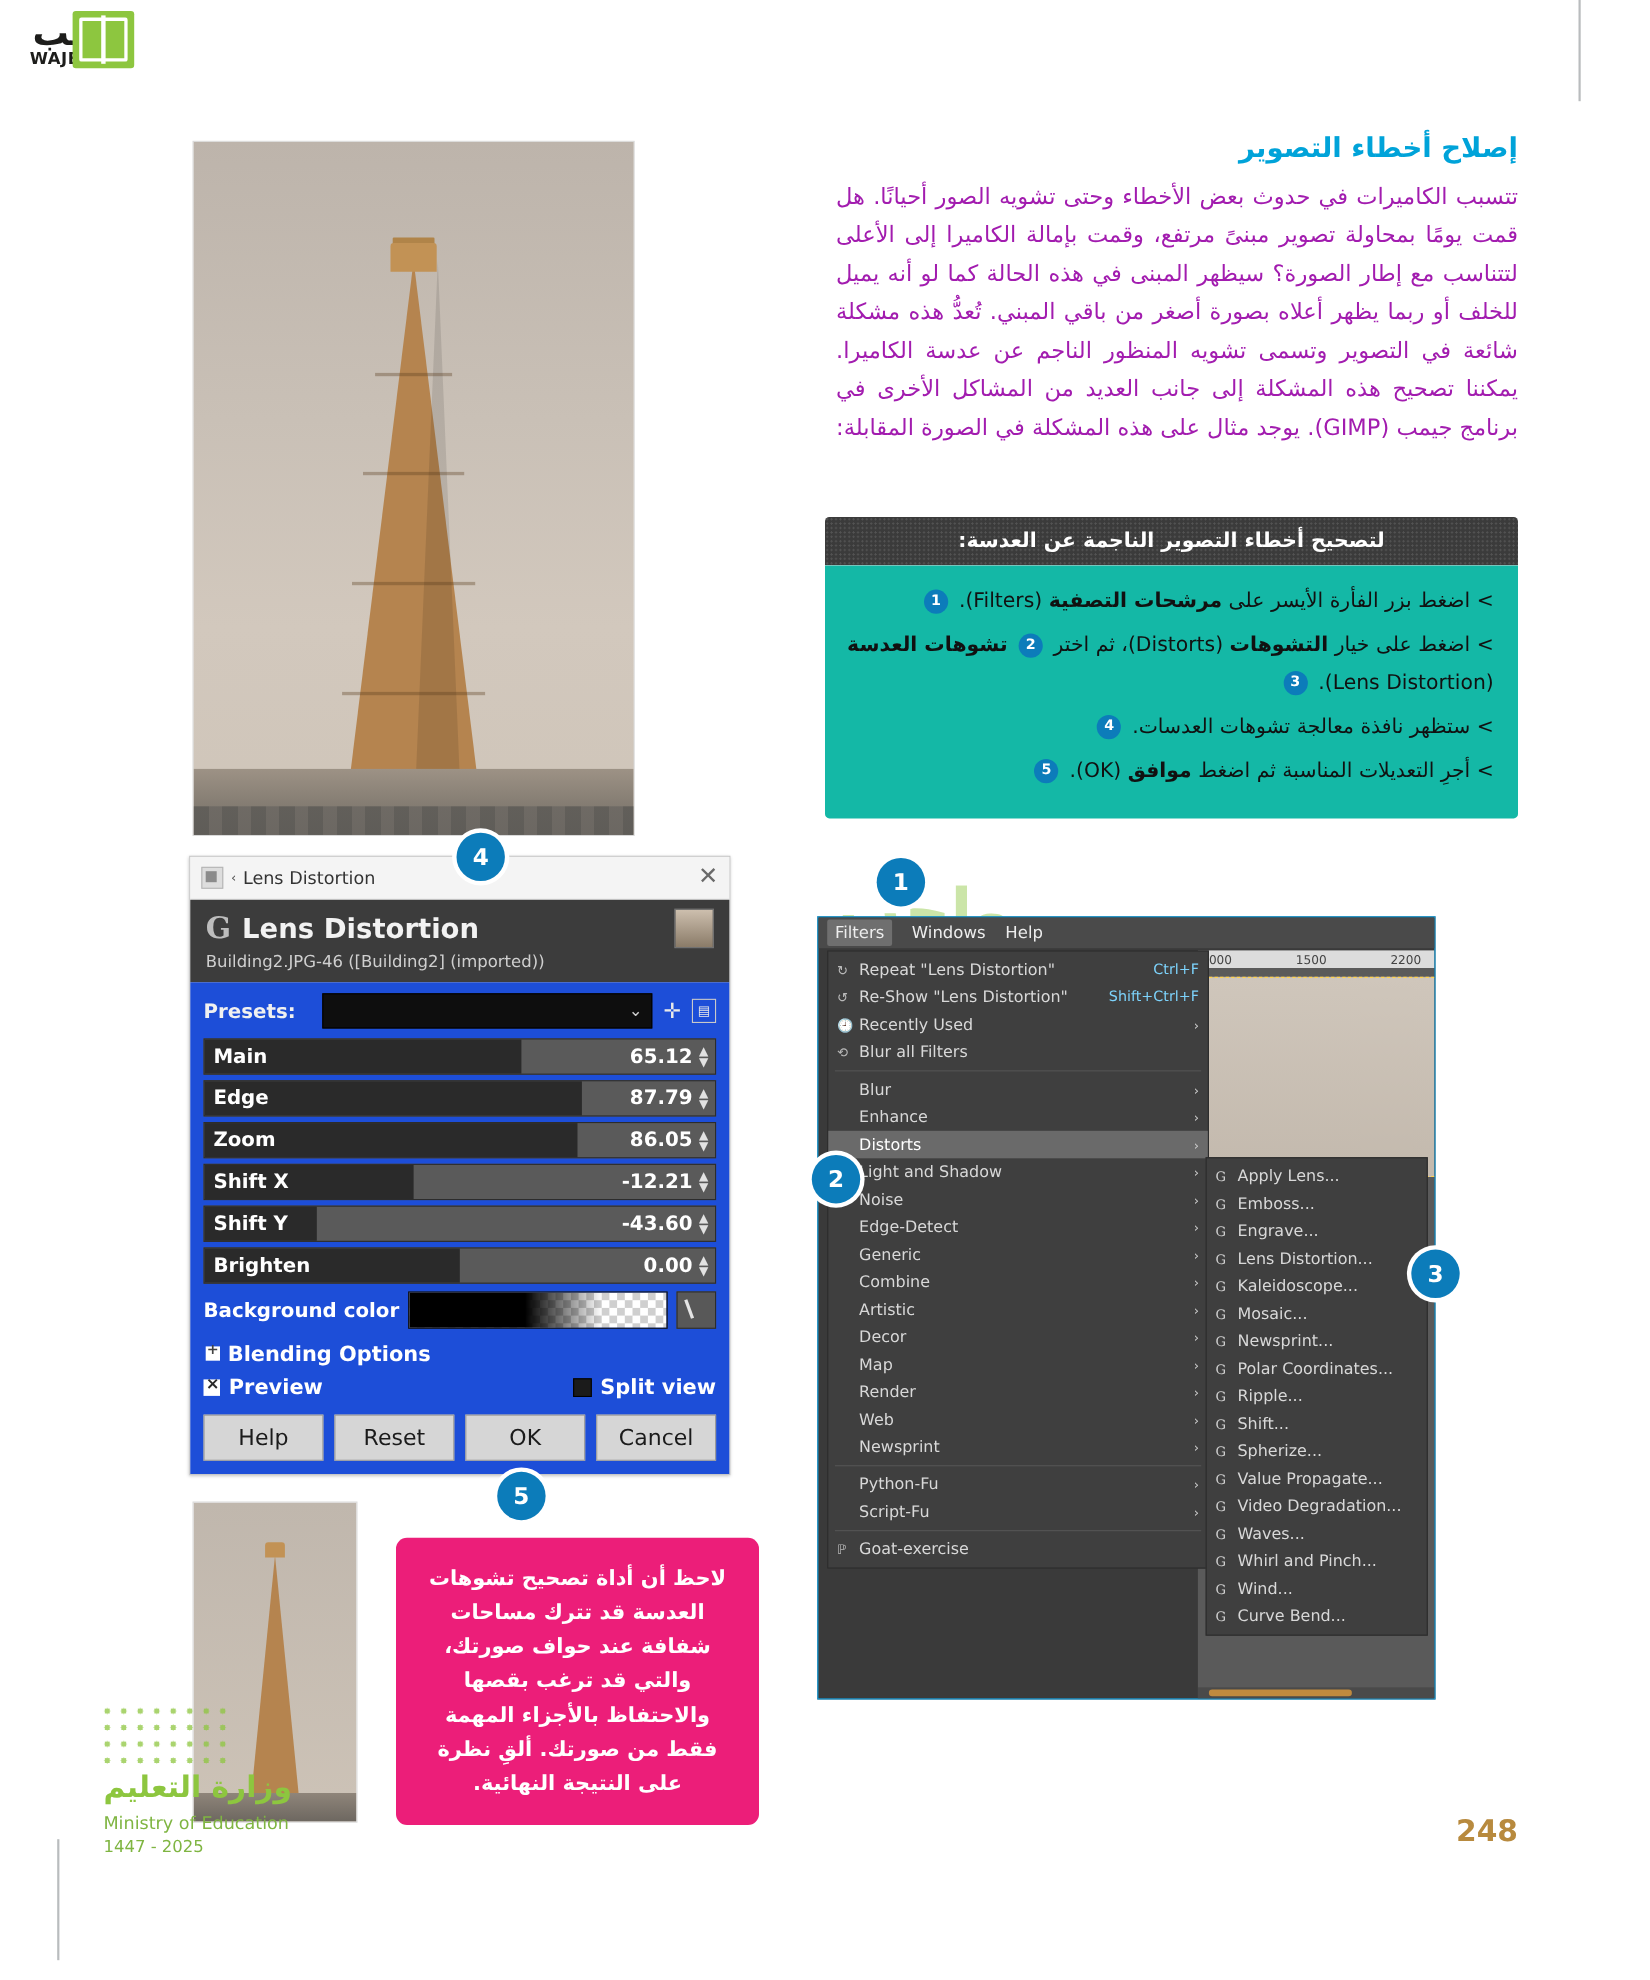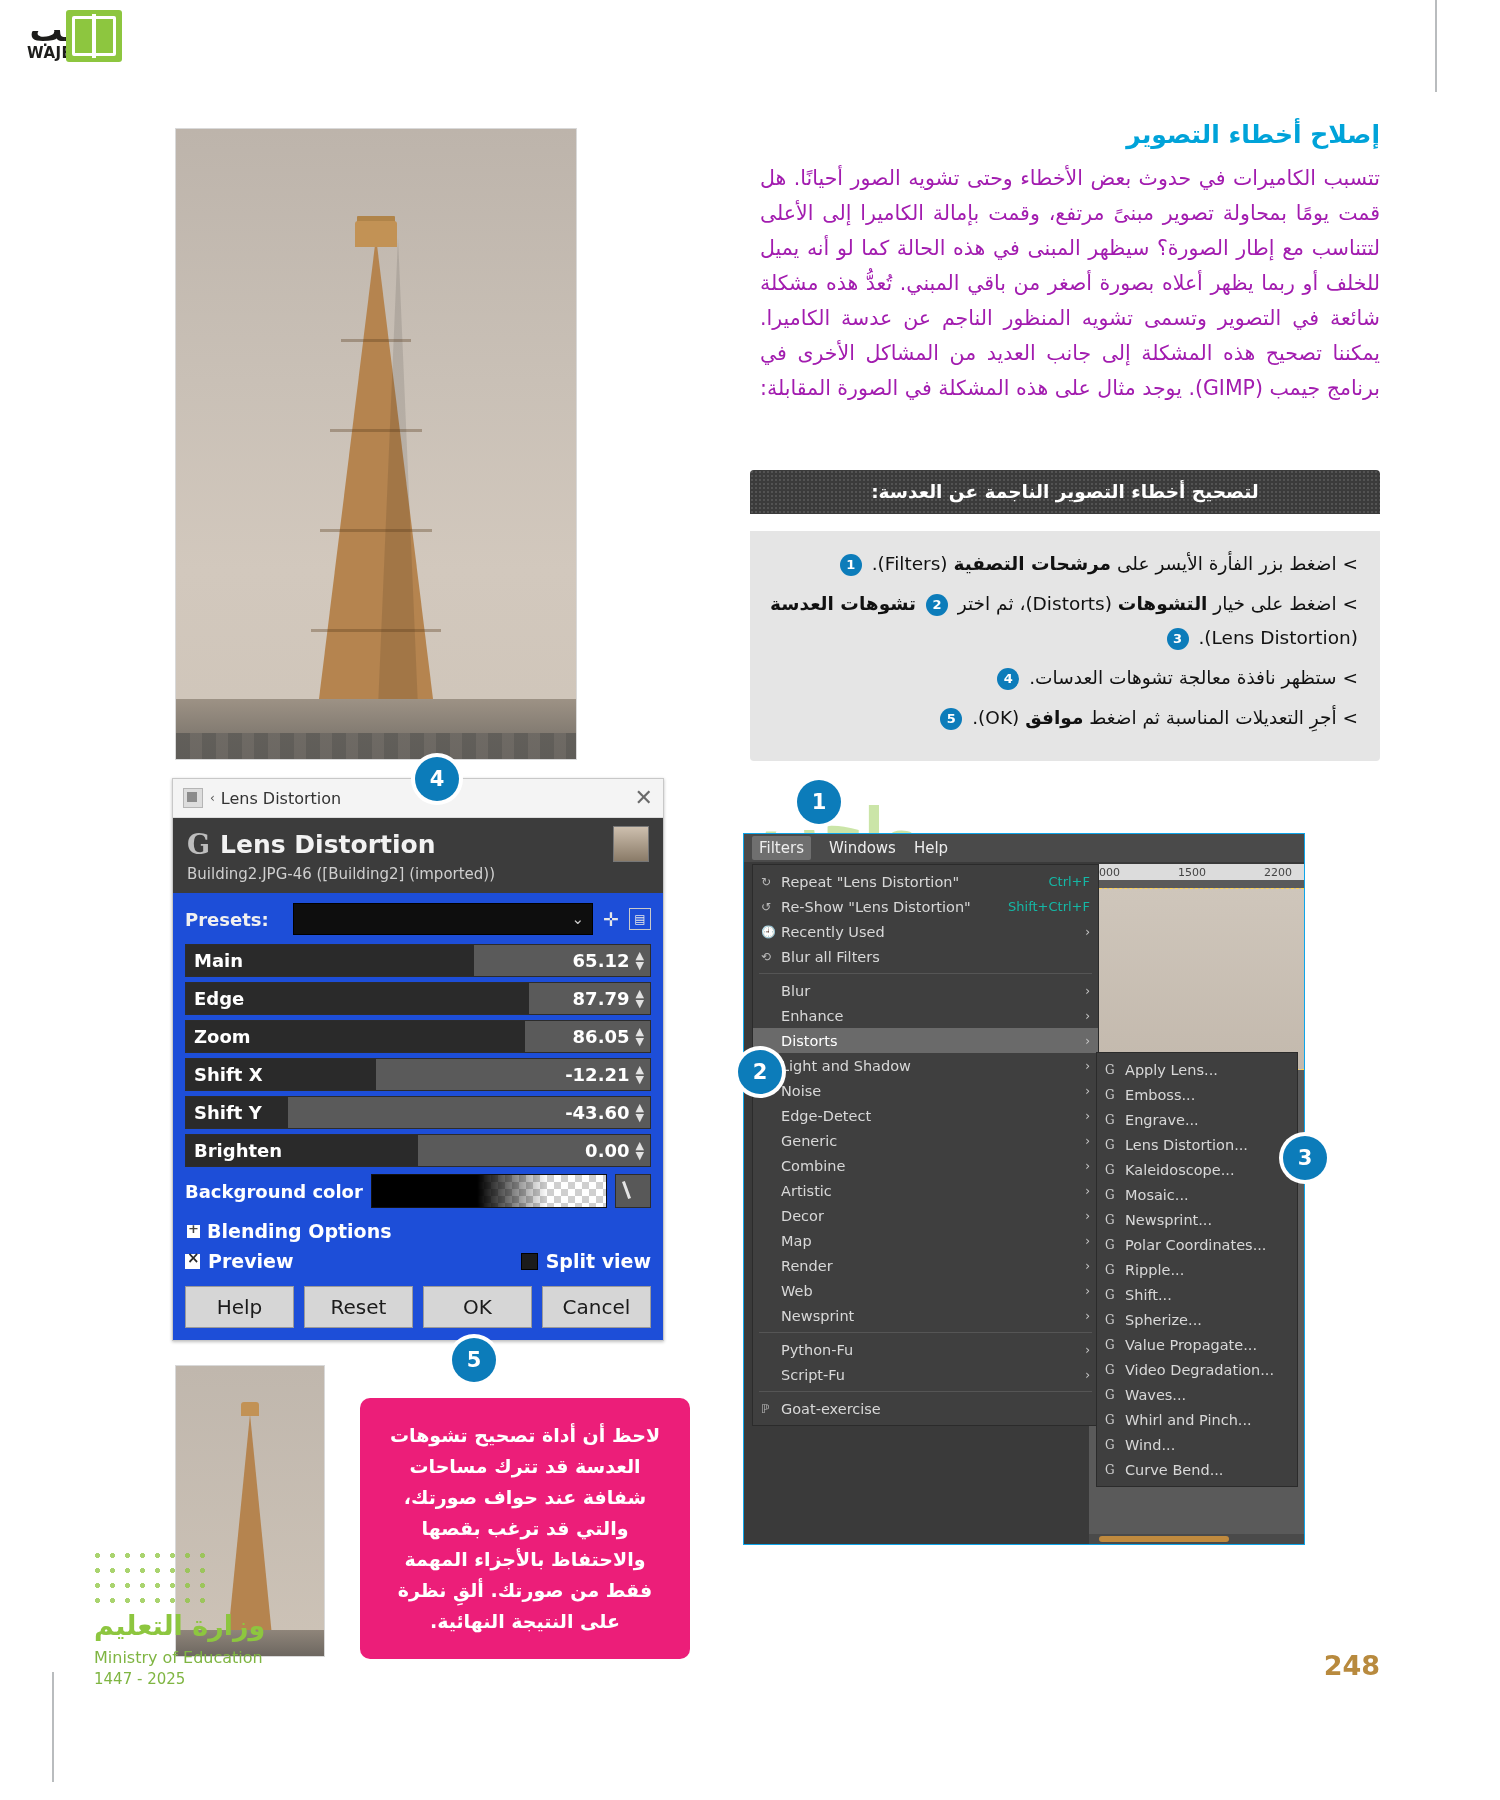--- a/index.html
+++ b/index.html
@@ -45,21 +45,21 @@
 
   
   .instr-wrap{position:absolute;right:120px;top:470px;width:630px;}
   .instr-head{
     background:#3b3b3b;color:#fff;font-size:18.5px;font-weight:bold;text-align:center;
     padding:11px 0 12px 0;border-radius:4px 4px 0 0;
     background-image:radial-gradient(rgba(255,255,255,.12) 1px,transparent 1px);
     background-size:4px 4px;
   }
   .instr-body{
-    background:#e5e5e5;border-radius:0 0 4px 4px;padding:16px 22px 20px 6px;margin-top:17px;
+    background:#14b8a6;border-radius:0 0 4px 4px;padding:16px 22px 20px 6px;
   }
   .instr-line{
     font-size:18.5px;line-height:34px;color:#111;text-align:right;margin-bottom:6px;direction:rtl;
   }
   .instr-line b{font-weight:bold;}
   .badge{
     display:inline-block;width:22px;height:22px;border-radius:50%;background:#0c7cba;color:#fff;
     font-size:13px;line-height:22px;text-align:center;font-weight:bold;vertical-align:middle;
     margin:0 4px;
   }
@@ -218,21 +218,21 @@
     position:absolute;left:0;top:8px;right:0;height:180px;background:linear-gradient(#cfc6bb,#c3b9ad);
     border-top:1px dashed #ffd24d;border-bottom:1px dashed #ffd24d;
   }
   .dropdown{
     position:absolute;left:8px;top:30px;width:345px;background:#3f3f3f;border:1px solid #2b2b2b;
     color:#d8d8d8;font-size:14.5px;padding:4px 0;
   }
   .ditem{display:flex;align-items:center;height:25px;padding:0 8px;}
   .ditem .g{width:16px;color:#b9b9b9;font-size:12px;}
   .ditem .lb{margin-left:4px;}
-  .ditem .sc{margin-left:auto;color:#14b8a6;font-size:13px;}
+  .ditem .sc{margin-left:auto;color:#7dd3fc;font-size:13px;}
   .ditem .ar{margin-left:auto;color:#c9c9c9;font-size:12px;}
   .ditem.sel{background:#6a6a6a;color:#fff;}
   .dsep{height:1px;background:#555;margin:4px 6px;}
   .submenu{
     position:absolute;left:352px;top:218px;width:200px;background:#3f3f3f;border:1px solid #2b2b2b;
     color:#d8d8d8;font-size:14.5px;padding:4px 0;
   }
   .submenu .ditem .g{color:#cfcfcf;font-family:"DejaVu Serif",serif;}
   .scrollbar{
     position:absolute;left:345px;bottom:0;right:0;height:10px;background:#4a4a4a;

